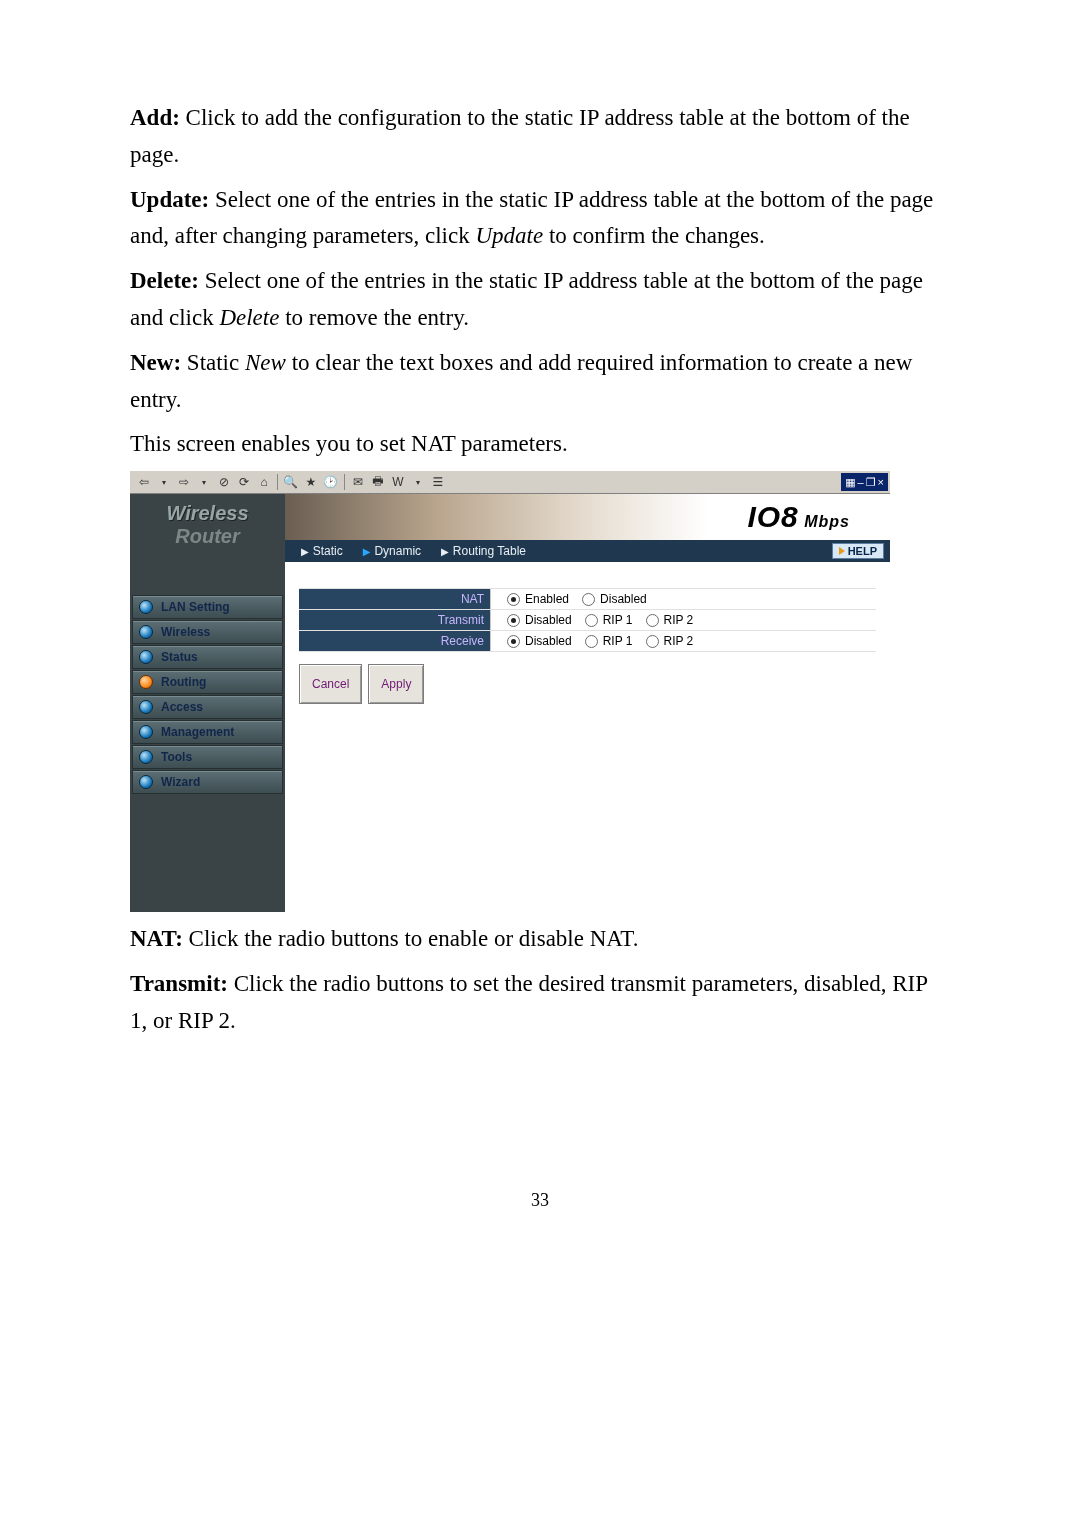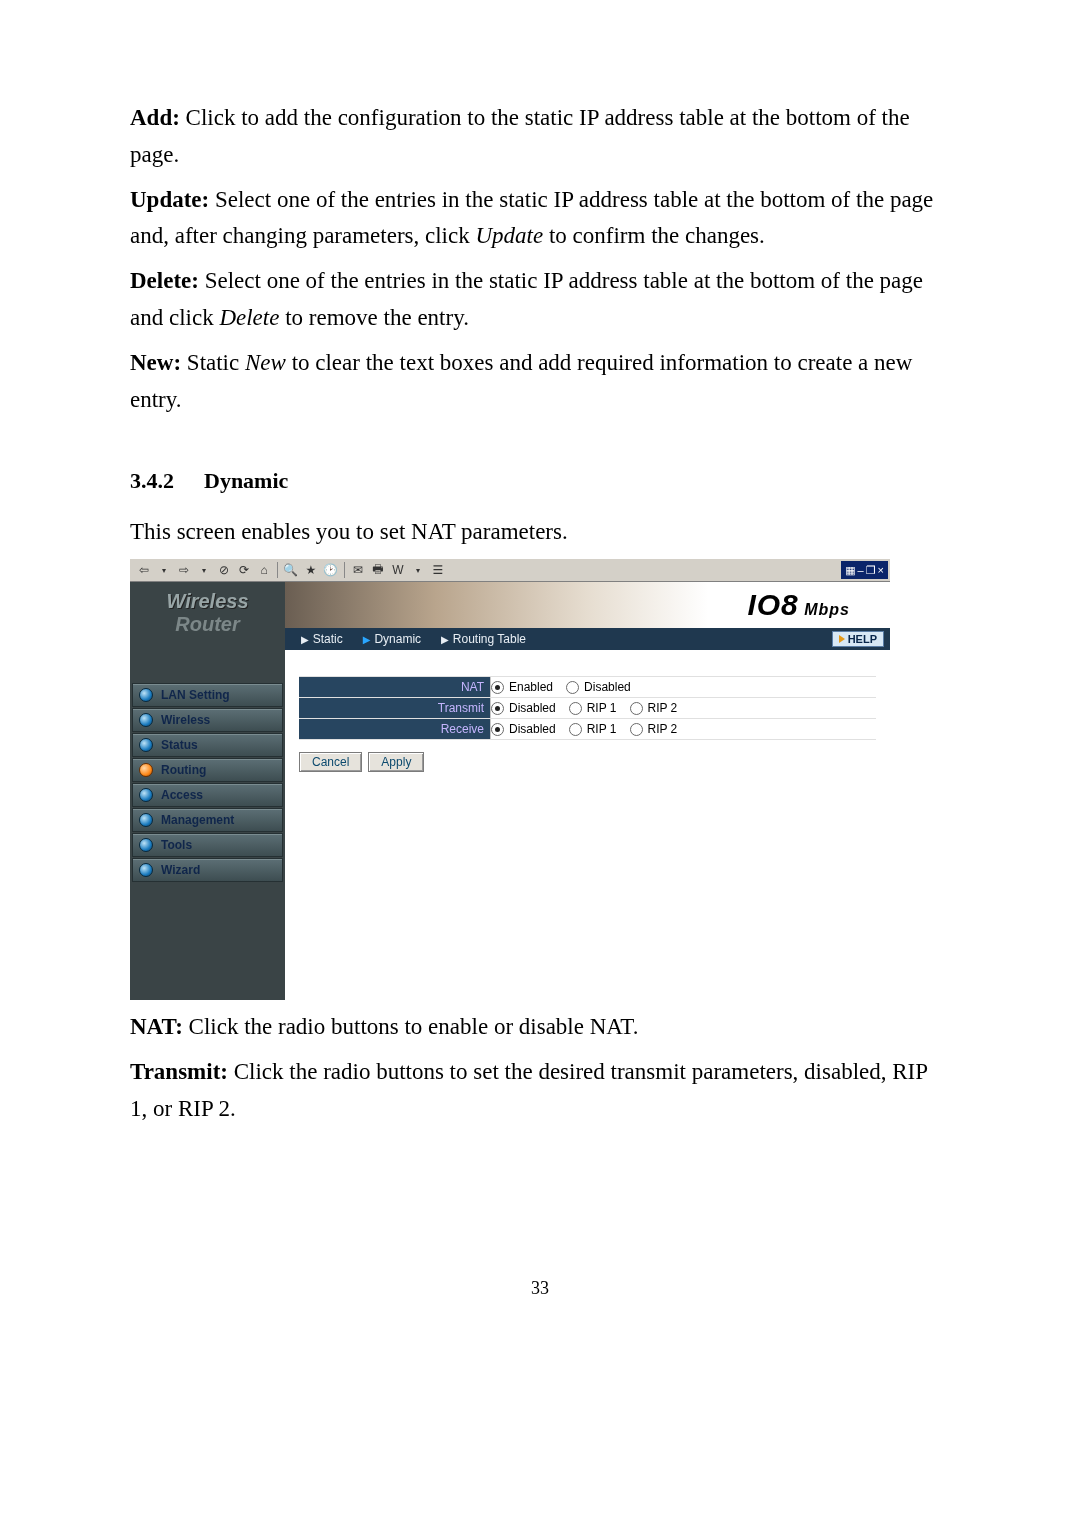--- a/index.html
+++ b/index.html
@@ -173,40 +173,40 @@
     width: 185px; text-align:right;
     background: #274560;
     color: #c4b5fd;
     padding-right: 6px;
     height: 100%;
     display:flex; align-items:center; justify-content:flex-end;
     border-right: 1px solid #c8c8c8;
   }
   .row-options {
     display:flex; align-items:center; gap: 3px;
-    padding-left: 0;
+    padding-left: 16px;
   }
   .radio {
     width:11px; height:11px; border-radius:50%;
     border:1px solid #6a6a6a; background:#fff;
     display:inline-flex; align-items:center; justify-content:center;
     margin-right: 2px;
   }
   .radio.checked::after {
     content:""; width:5px; height:5px; border-radius:50%; background:#222;
   }
   .opt-label { margin-right: 10px; }
   .btn-row { margin-top: 12px; display:flex; gap:6px; }
   .win-btn {
     background: #e6e3dc;
     border: 1px solid #7b7b7b;
     box-shadow: inset 1px 1px 0 #fff, inset -1px -1px 0 #9a9a9a;
-    color:#0c4a6e;
-    font-size: 12px;
-    padding: 2px 12px;
+    color:#701a75;
+    font-size: 12px;
+    padding: 12px 12px;
     font-family: Tahoma, Arial, sans-serif;
   }
   .page-number {
     text-align:center;
     font-size: 18px;
     margin-top: 150px;
   }
 </style>
 </head>
 <body>
@@ -219,23 +219,20 @@
   <p class="body-text">
     <span class="bold">Update:</span><span> Select one of the entries in the static IP address table at the bottom of the page and, after changing parameters, click </span><span class="italic">Update</span><span> to confirm the changes.</span>
   </p>
   <p class="body-text">
     <span class="bold">Delete:</span><span> Select one of the entries in the static IP address table at the bottom of the page and click </span><span class="italic">Delete</span><span> to remove the entry.</span>
   </p>
   <p class="body-text">
     <span class="bold">New:</span><span> Static </span><span class="italic">New</span><span> to clear the text boxes and add required information to create a new entry.</span>
   </p>
 
-  <div class="section-heading">
-    <span class="section-num">3.4.2</span><span>Dynamic</span>
-  </div>
 
   <p class="body-text">This screen enables you to set NAT parameters.</p>
 
   <div class="screenshot-frame">
     <div class="ie-toolbar">
       <span class="ie-btn">⇦</span>
       <span class="ie-btn" style="font-size:8px;">▾</span>
       <span class="ie-btn">⇨</span>
       <span class="ie-btn" style="font-size:8px;">▾</span>
       <span class="ie-btn">⊘</span>

